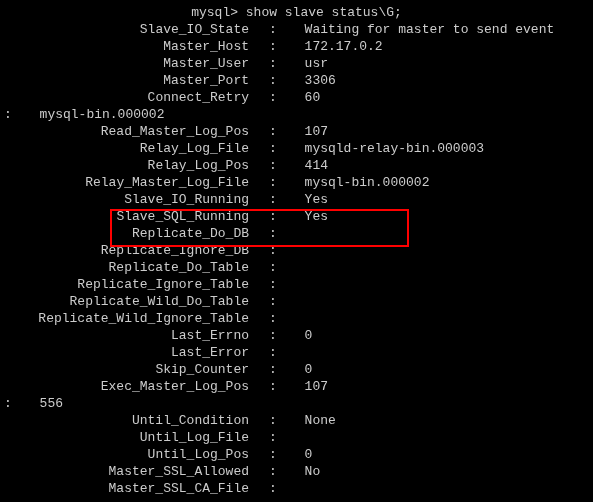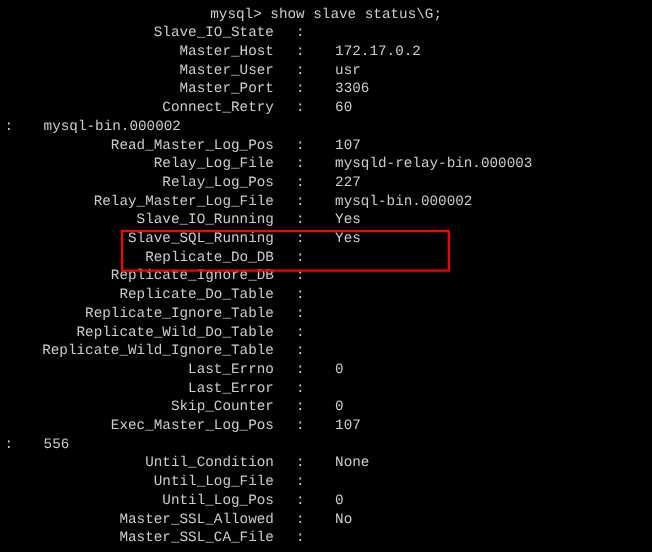--- a/index.html
+++ b/index.html
@@ -46,29 +46,29 @@
   .terminal {
     position: relative;
   }
 </style>
 </head>
 <body>
 
 <div class="terminal">
   <div class="prompt-line">mysql&gt; show slave status\G;</div>
   <div id="fields-container">
-      <div class="field-line"><span class="field-label">Slave_IO_State</span><span class="field-sep">: </span></div>
+      <div class="field-line"><span class="field-label">Slave_IO_State</span><span class="field-sep">: </span><span class="field-value">Waiting for master to send event</span></div>
       <div class="field-line"><span class="field-label">Master_Host</span><span class="field-sep">: </span><span class="field-value">172.17.0.2</span></div>
       <div class="field-line"><span class="field-label">Master_User</span><span class="field-sep">: </span><span class="field-value">usr</span></div>
       <div class="field-line"><span class="field-label">Master_Port</span><span class="field-sep">: </span><span class="field-value">3306</span></div>
       <div class="field-line"><span class="field-label">Connect_Retry</span><span class="field-sep">: </span><span class="field-value">60</span></div>
       <div class="field-line"><span class="field-sep">: </span><span class="field-value">mysql-bin.000002</span></div>
       <div class="field-line"><span class="field-label">Read_Master_Log_Pos</span><span class="field-sep">: </span><span class="field-value">107</span></div>
       <div class="field-line"><span class="field-label">Relay_Log_File</span><span class="field-sep">: </span><span class="field-value">mysqld-relay-bin.000003</span></div>
-      <div class="field-line"><span class="field-label">Relay_Log_Pos</span><span class="field-sep">: </span><span class="field-value">227</span></div>
+      <div class="field-line"><span class="field-label">Relay_Log_Pos</span><span class="field-sep">: </span><span class="field-value">414</span></div>
       <div class="field-line"><span class="field-label">Relay_Master_Log_File</span><span class="field-sep">: </span><span class="field-value">mysql-bin.000002</span></div>
       <div class="field-line"><span class="field-label">Slave_IO_Running</span><span class="field-sep">: </span><span class="field-value">Yes</span></div>
       <div class="field-line"><span class="field-label">Slave_SQL_Running</span><span class="field-sep">: </span><span class="field-value">Yes</span></div>
       <div class="field-line"><span class="field-label">Replicate_Do_DB</span><span class="field-sep">: </span><span class="field-value"></span></div>
       <div class="field-line"><span class="field-label">Replicate_Ignore_DB</span><span class="field-sep">: </span><span class="field-value"></span></div>
       <div class="field-line"><span class="field-label">Replicate_Do_Table</span><span class="field-sep">: </span><span class="field-value"></span></div>
       <div class="field-line"><span class="field-label">Replicate_Ignore_Table</span><span class="field-sep">: </span><span class="field-value"></span></div>
       <div class="field-line"><span class="field-label">Replicate_Wild_Do_Table</span><span class="field-sep">: </span><span class="field-value"></span></div>
       <div class="field-line"><span class="field-label">Replicate_Wild_Ignore_Table</span><span class="field-sep">: </span><span class="field-value"></span></div>
       <div class="field-line"><span class="field-label">Last_Errno</span><span class="field-sep">: </span><span class="field-value">0</span></div>

